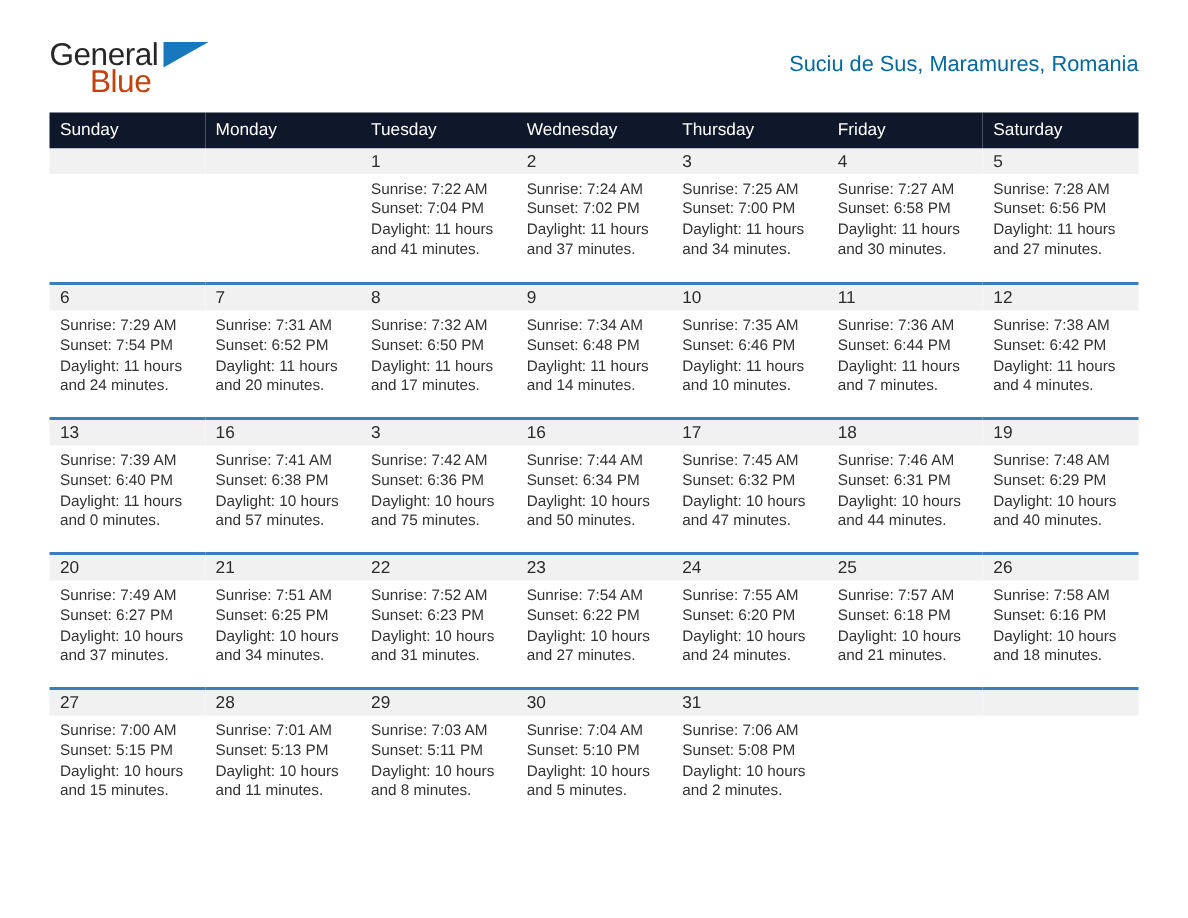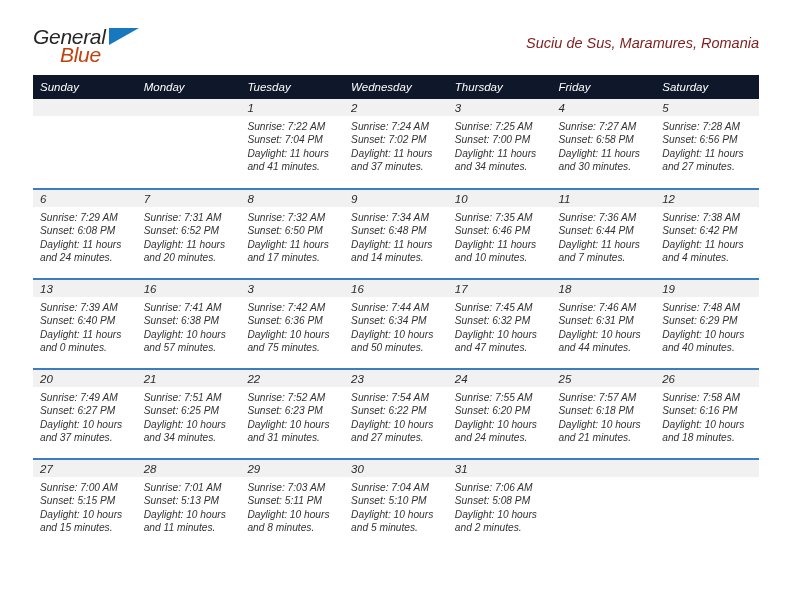--- a/index.html
+++ b/index.html
@@ -13,21 +13,20 @@
     font-family: "Liberation Sans", sans-serif;
     color: #1a1a1a;
     overflow: hidden;
   }
   .page {
     position: relative;
     width: 792px;
     height: 520px;
     box-sizing: border-box;
     padding: 0 33px;
-    font-style: italic;
   }
 
   
   .header {
     display: flex;
     align-items: flex-start;
     justify-content: space-between;
     height: 72px;
     padding-top: 26px;
     box-sizing: border-box;
@@ -73,21 +72,21 @@
   }
   .cal-title {
     font-size: 26px;
     font-weight: normal;
     color: #1f1f1f;
     line-height: 32px;
     white-space: nowrap;
   }
   .cal-subtitle {
     font-size: 14.5px;
-    color: #7f1d1d;
+    color: #0369a1;
     line-height: 20px;
     margin-top: 6px;
     white-space: nowrap;
   }
 
   
   .calendar {
     width: 726px;
     border-collapse: collapse;
     table-layout: fixed;
@@ -228,21 +227,21 @@
               <div class="daylight-line">Daylight: 11 hours</div>
               <div class="daylight-line">and 27 minutes.</div>
             </div>
           </td>
         </tr>
         <tr class="week-row">
           <td class="day-cell">
             <div class="daynum-band">6</div>
             <div class="cell-body">
               <div>Sunrise: 7:29 AM</div>
-              <div>Sunset: 6:08 PM</div>
+              <div>Sunset: 7:54 PM</div>
               <div class="daylight-line">Daylight: 11 hours</div>
               <div class="daylight-line">and 24 minutes.</div>
             </div>
           </td>
           <td class="day-cell">
             <div class="daynum-band">7</div>
             <div class="cell-body">
               <div>Sunrise: 7:31 AM</div>
               <div>Sunset: 6:52 PM</div>
               <div class="daylight-line">Daylight: 11 hours</div>

